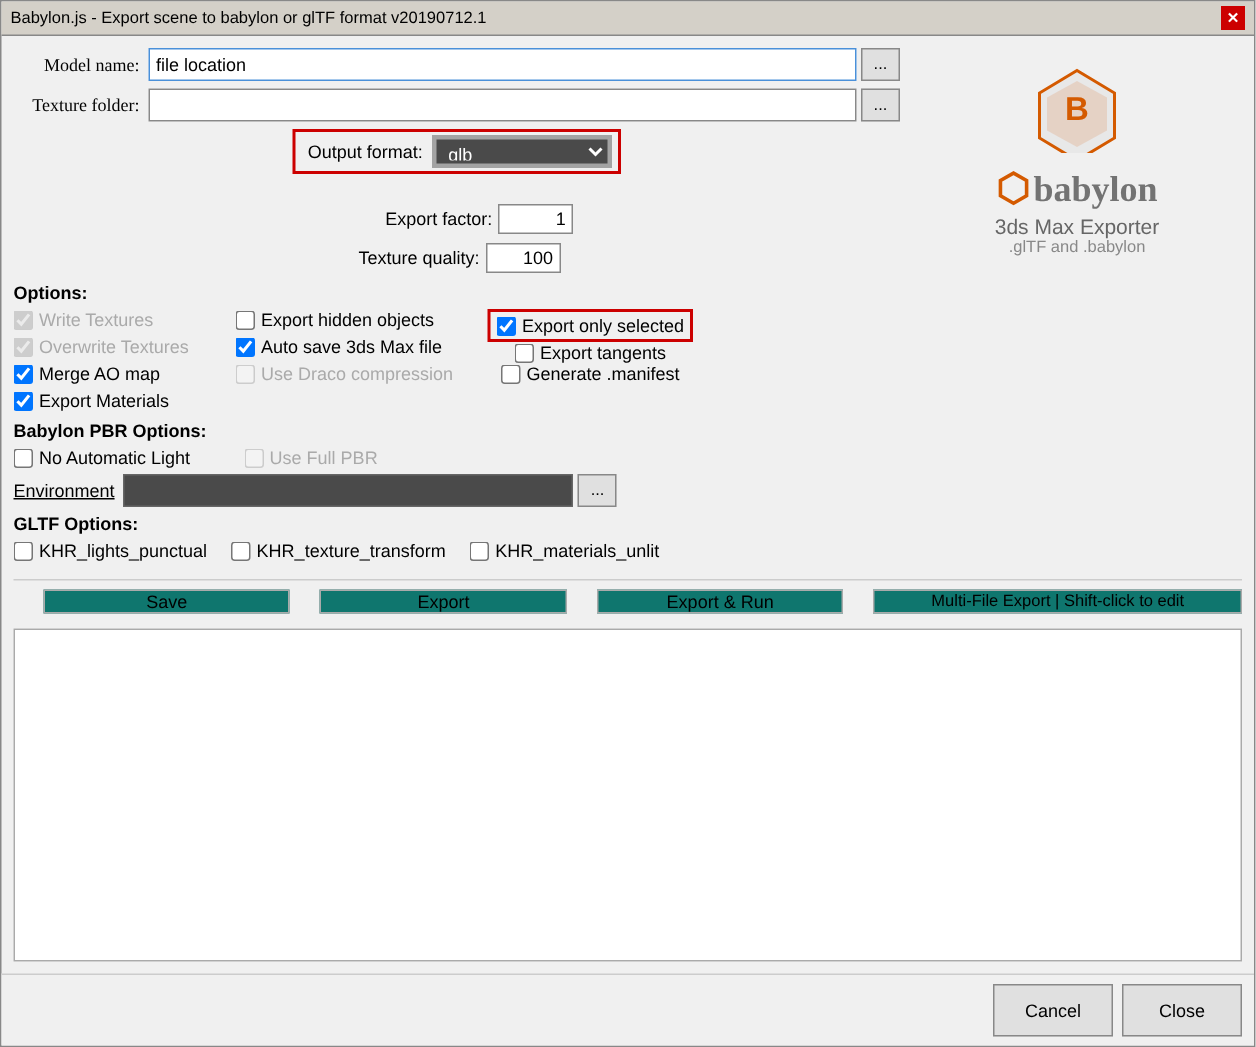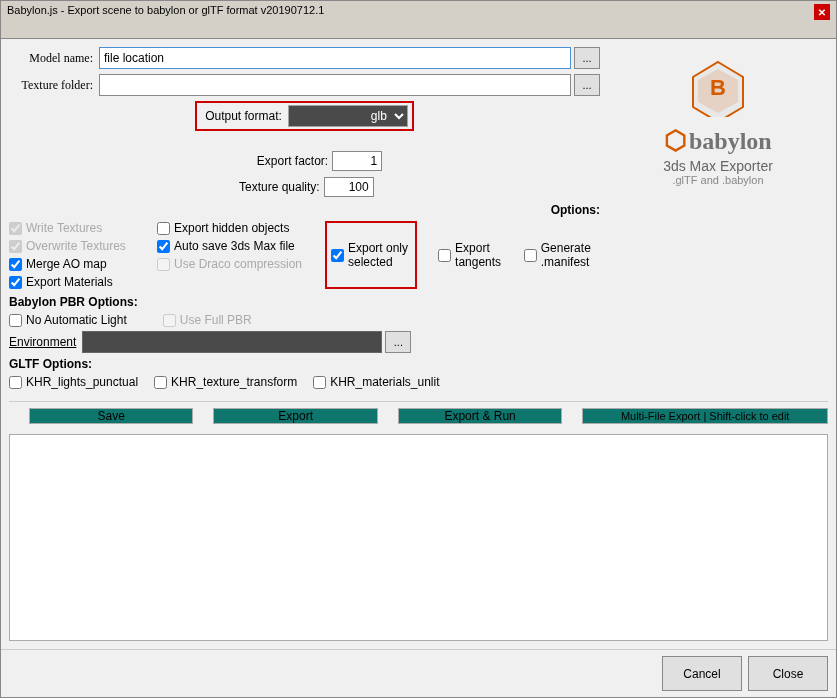--- a/index.html
+++ b/index.html
@@ -19,22 +19,23 @@
       border: 1px solid #888;
       display: flex;
       flex-direction: column;
     }
 
     .title-bar {
       background: #d4d0c8;
       border-bottom: 1px solid #888;
       padding: 3px 6px;
       display: flex;
+      align-items: center;
       justify-content: space-between;
-      height: 38px;
+      height: 23px;
       flex-shrink: 0;
     }
 
     .title-bar-text {
       font-size: 11px;
       color: #000;
       font-weight: normal;
     }
 
     .title-bar-close {
@@ -112,41 +113,39 @@
       font-size: 12px;
       padding-right: 6px;
       padding-left: 4px;
     }
 
     .format-select {
       width: 120px;
       height: 22px;
       background: #4a4a4a;
       color: white;
-      border: 1px solid #a3a3a3;
+      border: 3px solid #a3a3a3;
       font-size: 12px;
       padding: 2px 4px;
-      text-align: right;
     }
 
     .number-input {
       width: 50px;
       height: 20px;
       border: 1px solid #888;
       background: white;
       padding: 2px 4px;
       font-size: 12px;
       text-align: right;
     }
 
     .options-label {
       font-size: 12px;
       font-weight: bold;
       margin-bottom: 4px;
-      text-align: right;
     }
 
     .checkbox-item {
       display: flex;
       align-items: center;
       gap: 4px;
       font-size: 12px;
     }
 
     .checkbox-item input[type="checkbox"] {
@@ -378,21 +377,21 @@
             <div class="checkbox-item">
               <input type="checkbox" checked="" style="">
               <span>Auto save 3ds Max file</span>
             </div>
             <div class="checkbox-item disabled">
               <input type="checkbox" disabled="" style="">
               <span>Use Draco compression</span>
             </div>
           </div>
 
-          <div style="display: flex; flex-direction: row; gap: 21px;">
+          <div style="display: flex; flex-direction: column; gap: 0; align-items: center;">
             <div class="export-only-box" style="border: 2px solid #cc0000; padding: 2px 4px;">
               <input type="checkbox" checked="" style="">
               <span>Export only selected</span>
             </div>
             <div class="checkbox-item">
               <input type="checkbox" style="">
               <span>Export tangents</span>
             </div>
             <div class="checkbox-item">
               <input type="checkbox" style="">

